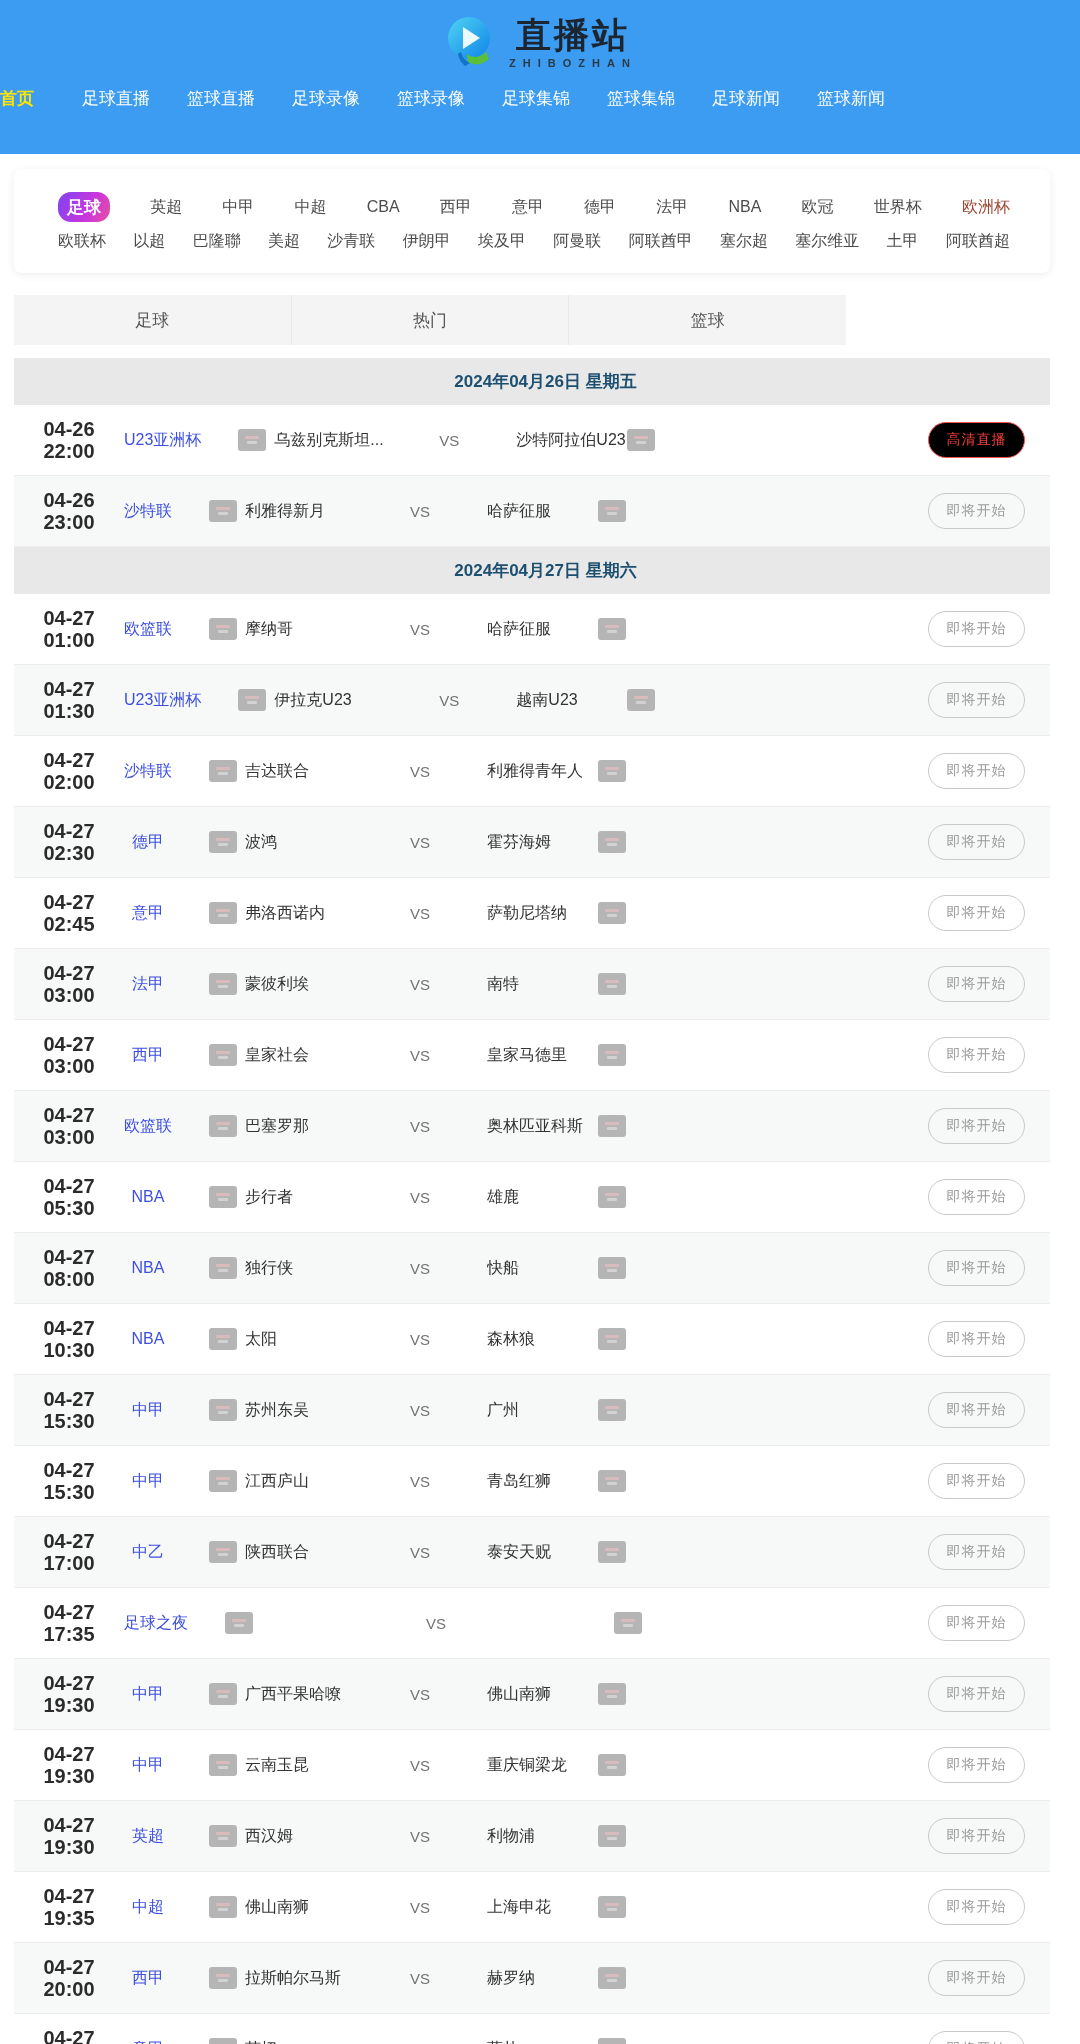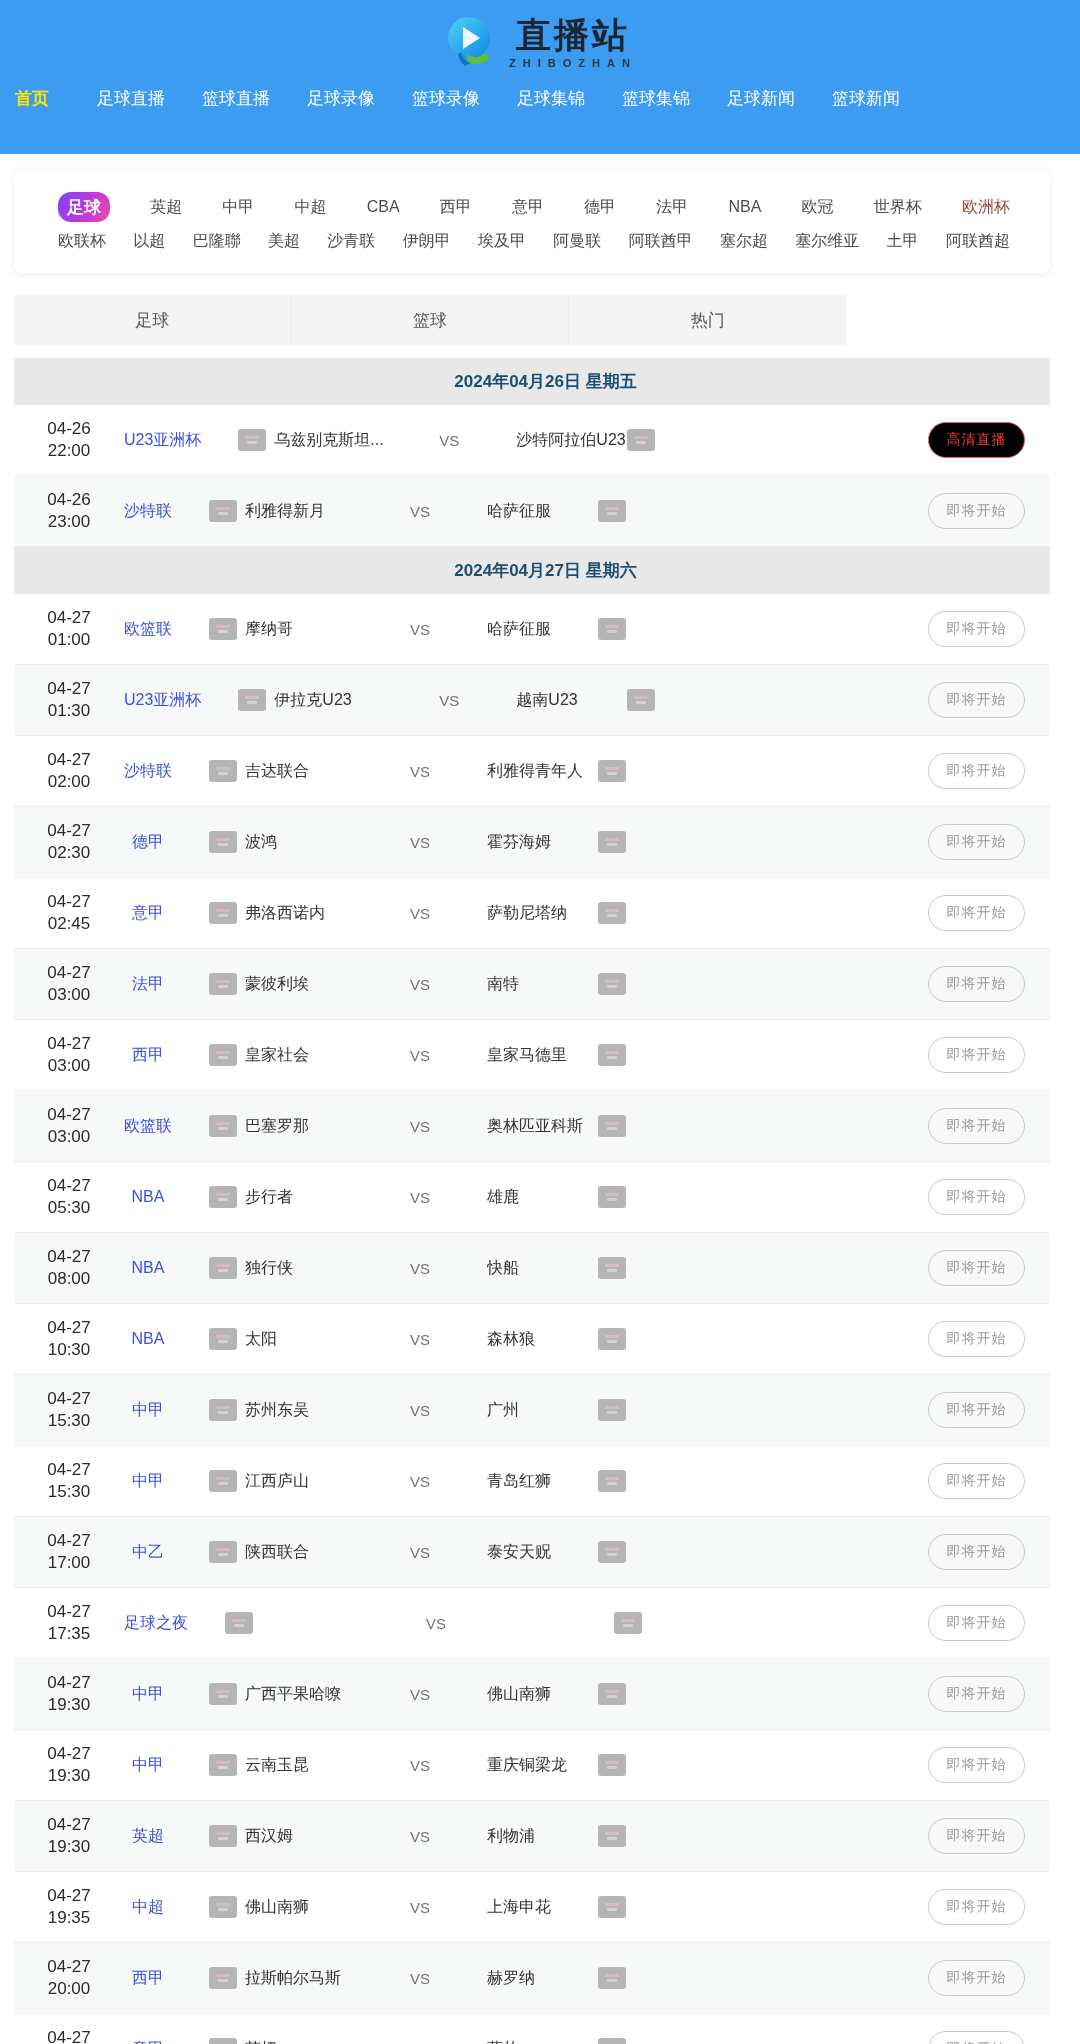--- a/index.html
+++ b/index.html
@@ -5,21 +5,21 @@
   * { margin:0; padding:0; box-sizing:border-box; }
   html,body { width:1080px; height:2044px; overflow:hidden; background:#fff;
     font-family:"Liberation Sans","DejaVu Sans",sans-serif; }
 
   
   .header { background:#3b9cf1; height:154px; padding-top:10px; }
   .logo-row { display:flex; justify-content:center; align-items:center; gap:12px; height:64px; }
   .logo-text-block { display:flex; flex-direction:column; align-items:center; }
   .logo-title { font-size:35px; font-weight:700; color:#1c2530; letter-spacing:3px; line-height:38px; }
   .logo-sub { font-size:11px; color:#2b3a46; letter-spacing:7px; margin-top:3px; font-weight:600; }
-  .nav { display:flex; align-items:center; margin-top:13px; padding-left:15px; }
+  .nav { display:flex; align-items:center; margin-top:13px; }
   .nav-item { color:#ffffff; font-size:17px; width:105px; cursor:pointer; }
   .nav-item.active { color:#ffe400; font-weight:700; width:82px; }
 
   
   .league-card { width:1036px; margin:15px auto 0 14px; background:#fff; border-radius:8px;
     box-shadow:0 2px 10px rgba(0,0,0,0.07); padding:22px 40px 16px 44px; }
   .league-row { display:flex; justify-content:space-between; align-items:center; height:32px; }
   .league-row + .league-row { margin-top:2px;font-family:Liberation Mono, monospace; }
   .cat-pill { display:inline-flex; align-items:center; justify-content:center; width:52px; height:30px;
     border-radius:13px; background:linear-gradient(115deg,#8a41ee 10%,#c936dd 60%,#e8509f 100%);
@@ -37,21 +37,21 @@
   .tab.active .tab-underline { display:block; position:absolute; bottom:6px; left:50%;
     transform:translateX(-50%); width:38px; height:5px; border-radius:3px; background:#f4435c; }
 
   
   .list { width:1036px; margin:13px 0 0 14px; }
   .date-header { height:47px; background:#e8e8e8; display:flex; align-items:center; justify-content:center; }
   .date-header span { font-size:17px; font-weight:700; color:#1d4f70;margin-left:27px; }
   .match-row { height:71px; display:flex; align-items:center; background:#fff;
     border-bottom:1px solid #ededed; cursor:pointer; }
   .match-row.alt { background:#f7f8f8; }
-  .col-time { flex:0 0 110px; text-align:center; font-size:17px; color:#2b2b2b; line-height:22px; }
+  .col-time { flex:0 0 110px; text-align:center; font-size:20px; color:#2b2b2b; line-height:22px;font-weight:bold; }
   .col-league { flex:0 0 48px; display:flex; justify-content:center; }
   .league-link { font-size:16px; color:#3d4fe0; white-space:nowrap; cursor:pointer; }
   .team-logo { flex:0 0 28px; height:22px; margin-left:37px; background:#b5b5b5; border-radius:3px;
     display:flex; flex-direction:column; align-items:center; justify-content:center; gap:2px; }
   .team-logo i { display:block; width:14px; height:3px; border-radius:1px; background:#d6bcbc; }
   .team-logo i + i { width:10px; background:#d2d2d2; }
   .team-logo.away { margin-left:0; }
   .col-home { flex:0 0 152px; margin-left:8px; font-size:16px; color:#333;
     white-space:nowrap; overflow:hidden; text-overflow:ellipsis; }
   .col-vs { flex:0 0 46px; text-align:center; font-size:15px; color:#737373; }
@@ -130,24 +130,24 @@
       <span class="league-item">土甲</span>
       <span class="league-item">阿联酋超</span>
     </div>
 </div>
 
 <div class="tabs">
     <div class="tab">
       <span>足球</span>
     </div>
     <div class="tab">
+      <span>热门</span>
+    </div>
+    <div class="tab">
       <span>篮球</span>
-    </div>
-    <div class="tab">
-      <span>热门</span>
     </div>
   </div>
 
 <div class="list">
   <div>
     <div class="date-header">
       <span>2024年04月26日 星期五</span>
     </div>
     <div>
   <div class="match-row">

